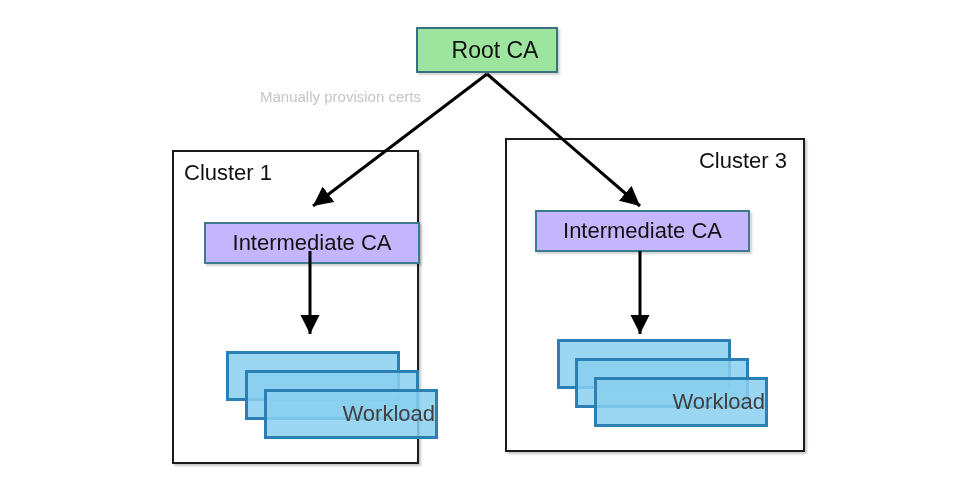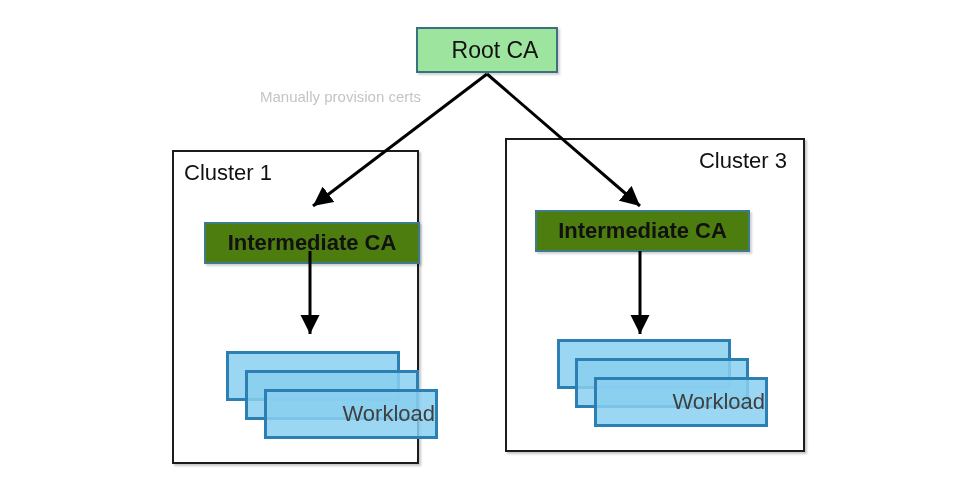--- a/index.html
+++ b/index.html
@@ -61,25 +61,24 @@
   .cluster-title {
     position: absolute;
     top: 8px;
     font-size: 22px;
     color: #111111;
     white-space: nowrap;
   }
   .cluster-1 .cluster-title { left: 10px; }
   .cluster-2 .cluster-title { right: 16px; }
   .intermediate-ca {
-    background: #4d7c0f;
+    background: #c4b5fd;
     border: 2px solid #3e7b8c;
     font-size: 22px;
     box-shadow: 2px 2px 2px rgba(0,0,0,0.18);
-    font-weight: bold;
   }
   .cluster-1 .intermediate-ca { left: 30px; top: 70px; width: 216px; height: 42px; }
   .cluster-2 .intermediate-ca { left: 28px; top: 70px; width: 215px; height: 42px; }
   .workload-card {
     position: absolute;
     box-sizing: border-box;
     width: 174px; height: 50px;
     background: rgba(137, 207, 240, 0.85);
     border: 3px solid #2b7fb3;
     display: flex;

